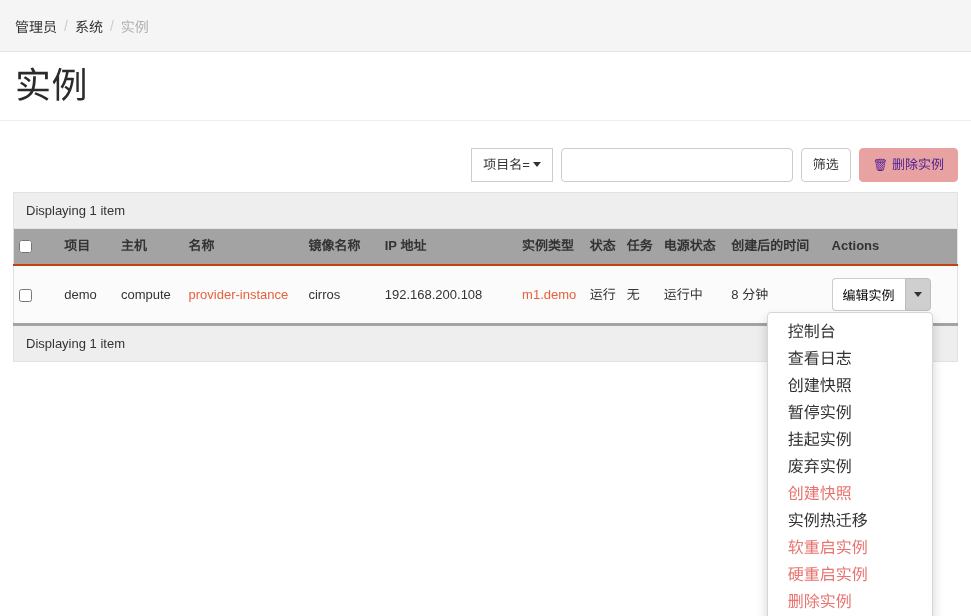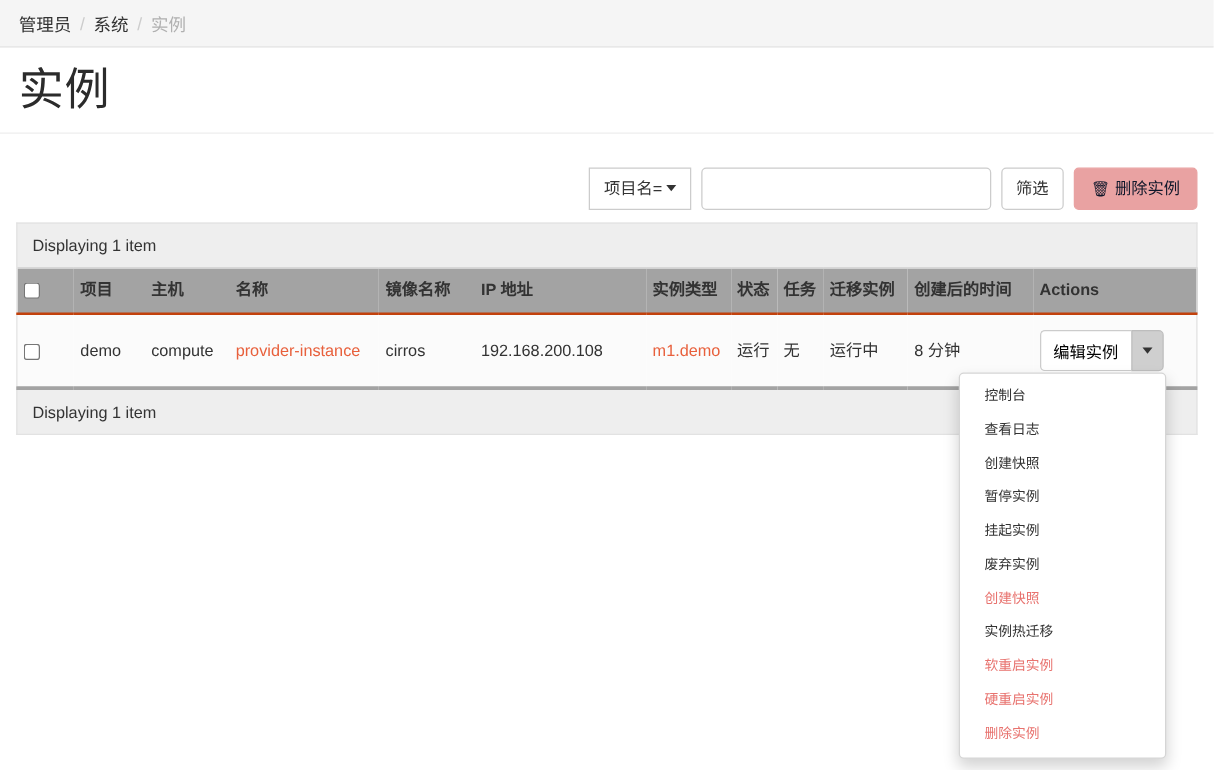--- a/index.html
+++ b/index.html
@@ -9,21 +9,21 @@
     width: 971px; height: 616px;
     background: #ffffff;
     font-family: "Liberation Sans", "DejaVu Sans", sans-serif;
     font-size: 13px;
     color: #333333;
     overflow: hidden;
   }
 
   
   .breadcrumb-bar {
-    height: 38px;
+    height: 52px;
     background: #f5f5f5;
     border-bottom: 1px solid #e4e4e4;
     display: flex;
     align-items: center;
     padding: 0 15px;
   }
   .breadcrumb-bar .crumb {
     font-size: 14px;
     color: #333333;
     text-decoration: none;
@@ -98,21 +98,21 @@
     font-family: "Liberation Sans", "DejaVu Sans", sans-serif;
     color: #555555;
     background: #ffffff;
     outline: none;
   }
   .btn-filter { margin-left: 8px; }
   .btn-danger {
     margin-left: 8px;
     background: #e9a2a2;
     border: 1px solid #e9a2a2;
-    color: #0f172a;
+    color: #4c1d95;
     padding: 7px 13px;
   }
   .trash-icon {
     display: inline-block;
     margin-right: 4px;
     font-size: 12px;
     vertical-align: 0px;
   }
 
   
@@ -227,21 +227,21 @@
     background: #ffffff;
     border: 1px solid #d5d5d5;
     border-radius: 4px;
     box-shadow: 0 6px 12px rgba(0,0,0,0.175);
     padding: 5px 0;
     z-index: 50;
   }
   .dropdown-menu a {
     display: block;
     padding: 4px 20px;
-    font-size: 11px;
+    font-size: 16px;
     color: #333333;
     text-decoration: none;
     line-height: 19px;
     white-space: nowrap;
   }
   .dropdown-menu a.danger { color: #e8736f; }
 
   
   .table-footer {
     background: #eeeeee;
@@ -303,21 +303,21 @@
           <input type="checkbox" style="">
         </th>
         <th>项目</th>
         <th>主机</th>
         <th>名称</th>
         <th>镜像名称</th>
         <th>IP 地址</th>
         <th>实例类型</th>
         <th>状态</th>
         <th>任务</th>
-        <th>迁移实例</th>
+        <th>电源状态</th>
         <th>创建后的时间</th>
         <th>Actions</th>
       </tr>
     </thead>
     <tbody>
       <tr>
         <td class="cell-check">
           <input type="checkbox" style="">
         </td>
         <td>demo</td>

